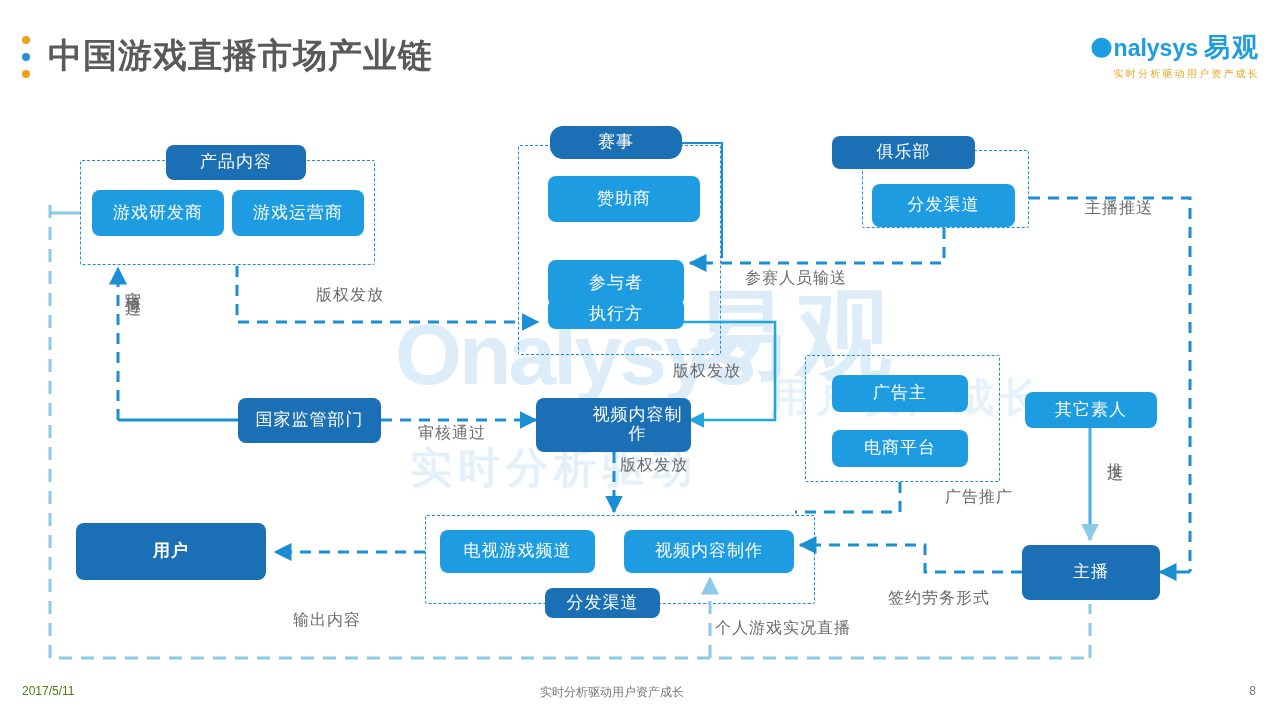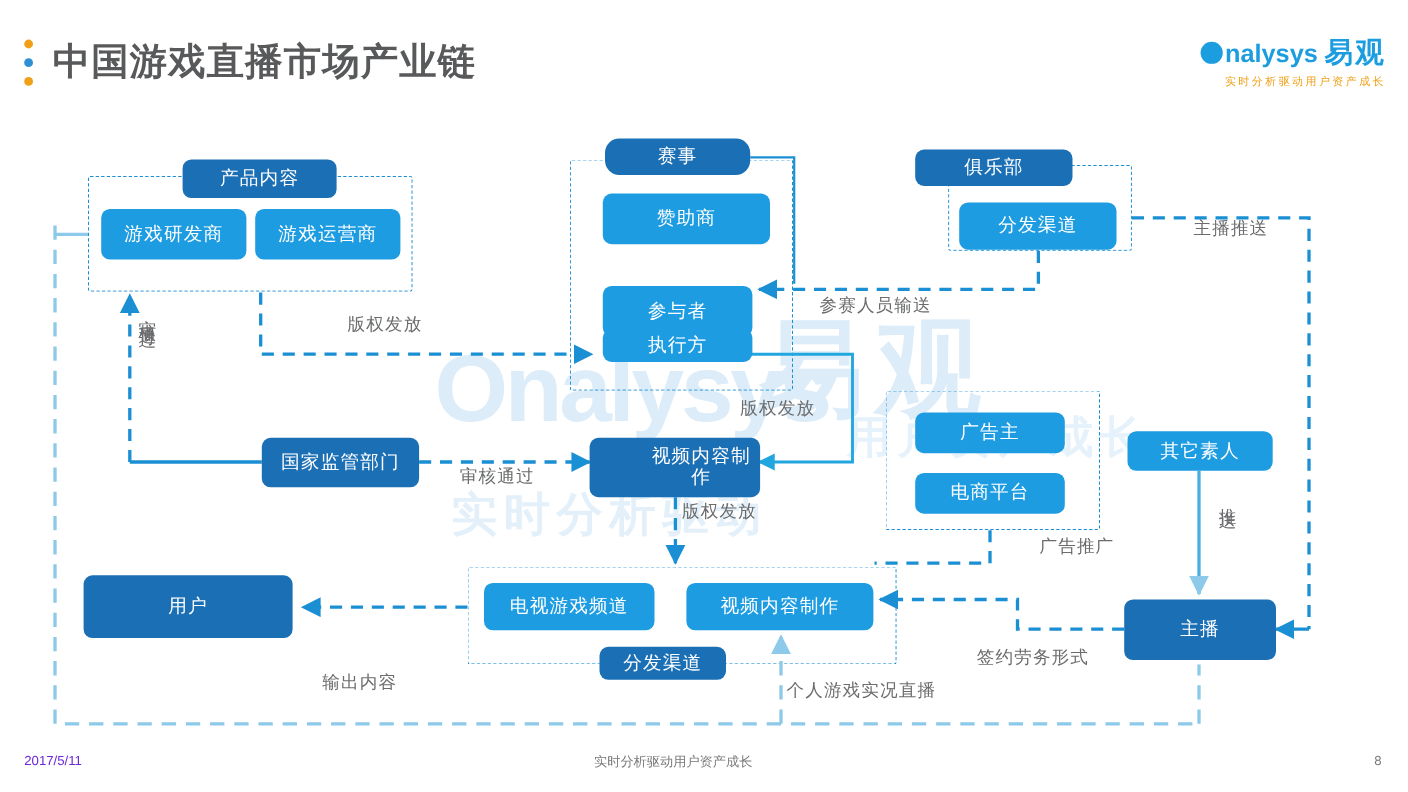--- a/index.html
+++ b/index.html
@@ -52,21 +52,21 @@
   svg#wires{position:absolute;left:0;top:0;width:1280px;height:720px;overflow:visible;}
 
   .lbl{
     position:absolute;color:#6b6c6e;font-size:16px;white-space:nowrap;letter-spacing:1px;
   }
   .lbl.vert{
     writing-mode:vertical-rl;white-space:normal;letter-spacing:3px;
   }
 
   
-  .footer-date{position:absolute;left:22px;top:684px;font-size:12px;color:#6d28d9;}
+  .footer-date{position:absolute;left:22px;top:684px;font-size:12px;color:#4d7c0f;}
   .footer-center{position:absolute;left:540px;top:684px;font-size:12px;color:#7a7a7a;}
   .footer-page{position:absolute;right:24px;top:684px;font-size:12px;color:#7a7a7a;}
 </style>
 </head>
 <body>
 
 <div id="stage">
 
   <div class="dots">
     <i class="dot-a"></i>
@@ -156,21 +156,21 @@
   <div class="box light" style="left:872px;top:184px;width:143px;height:43px;">分发渠道</div>
 
   <div class="box deep" style="left:238px;top:398px;width:143px;height:45px;">国家监管部门</div>
   <div class="box deep" style="left:536px;top:398px;width:155px;height:54px;padding-left:48px;">视频内容制作</div>
 
   <div class="box light" style="left:832px;top:375px;width:136px;height:37px;">广告主</div>
   <div class="box light" style="left:832px;top:430px;width:136px;height:37px;">电商平台</div>
 
   <div class="box light" style="left:1025px;top:392px;width:132px;height:36px;">其它素人</div>
 
-  <div class="box deep" style="left:76px;top:523px;width:190px;height:57px;">用户</div>
+  <div class="box deep" style="left:76px;top:523px;width:190px;height:57px;font-weight:bold;">用户</div>
 
   <div class="box light" style="left:440px;top:530px;width:155px;height:43px;">电视游戏频道</div>
   <div class="box light" style="left:624px;top:530px;width:170px;height:43px;">视频内容制作</div>
   <div class="box deep" style="left:545px;top:588px;width:115px;height:30px;">分发渠道</div>
 
   <div class="box deep" style="left:1022px;top:545px;width:138px;height:55px;">主播</div>
 
   <div class="lbl vert" style="left:122px;top:278px;height:105px;">审核通过</div>
   <div class="lbl" style="left:316px;top:285px;">版权发放</div>
   <div class="lbl" style="left:673px;top:361px;">版权发放</div>

